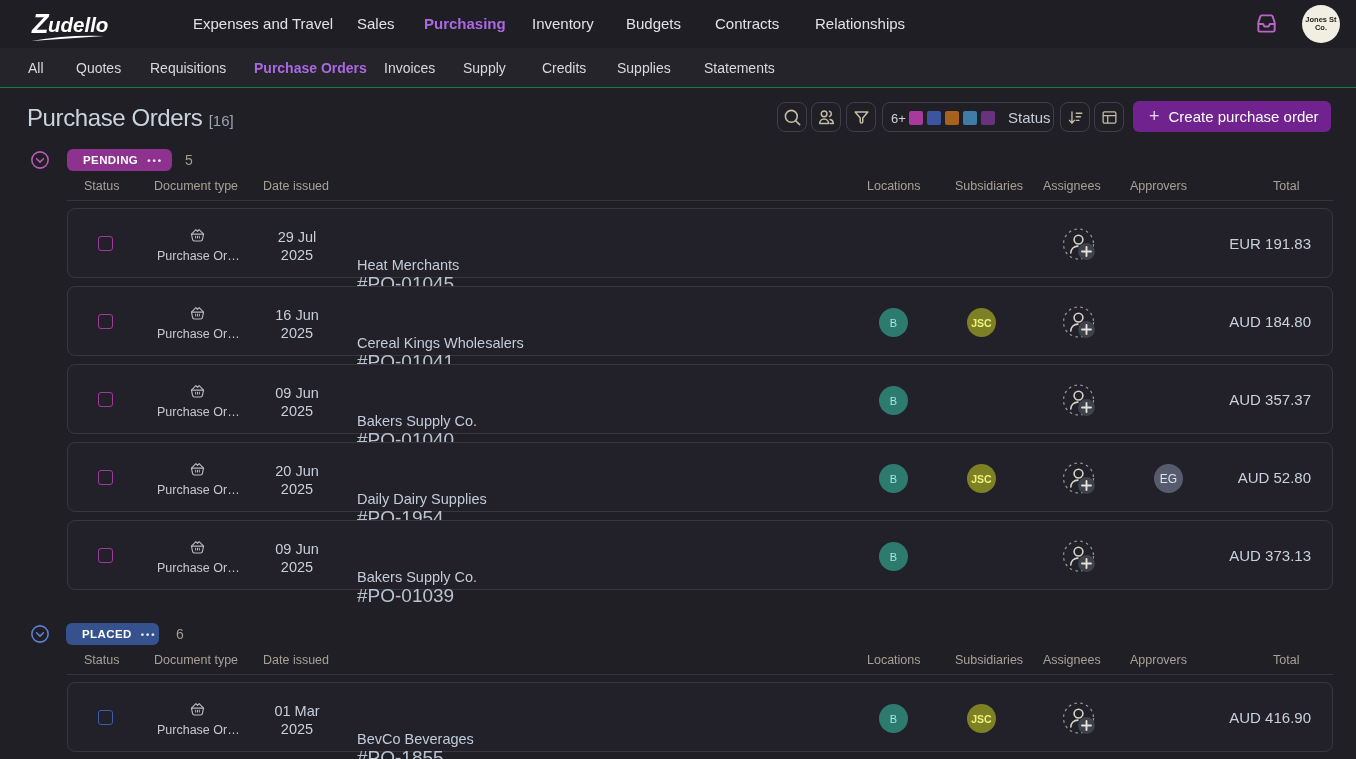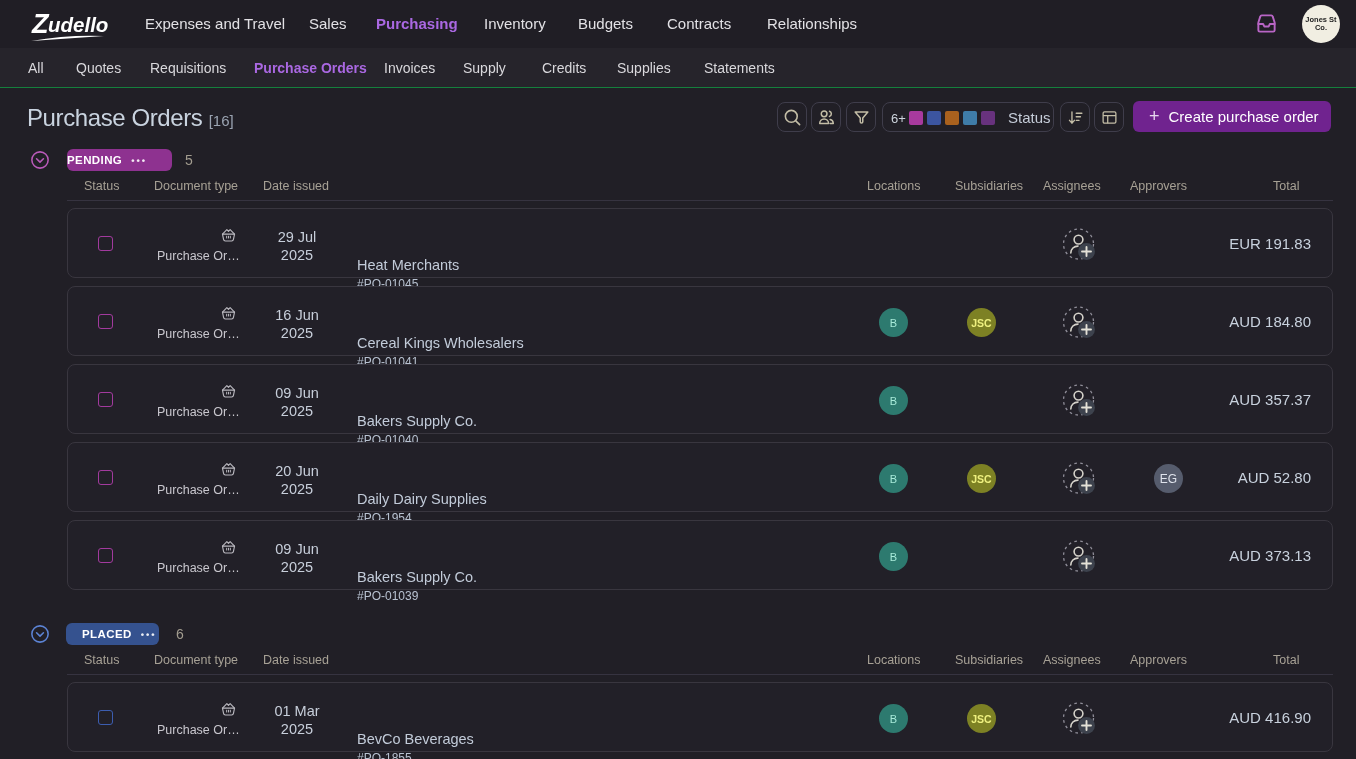--- a/index.html
+++ b/index.html
@@ -1,21 +1,21 @@
 <!DOCTYPE html>
 <html><head>
 <meta charset="utf-8">
 <style>
   * { margin:0; padding:0; box-sizing:border-box; }
   html,body { width:1356px; height:759px; overflow:hidden; background:#211f26; }
   body { font-family:"Liberation Sans", sans-serif; position:relative; }
   .abs { position:absolute; }
   
   #topnav { position:absolute; left:0; top:0; width:1356px; height:48px; background:#201e25; }
-  #topnav .link { position:absolute; top:0; height:48px; line-height:48px; font-size:15px; color:#e2e1e5; white-space:nowrap; }
+  #topnav .link { position:absolute; top:0; height:48px; line-height:48px; font-size:15px; color:#e2e1e5; white-space:nowrap;margin-left:48px; }
   #topnav .link.active { color:#aa68e2; font-weight:bold; }
   
   #subnav { position:absolute; left:0; top:48px; width:1356px; height:40px; background:#26242b; border-bottom:1px solid #15803d; }
   #subnav .link { position:absolute; top:0; height:40px; line-height:40px; font-size:14px; color:#d9d8dc; white-space:nowrap; }
   #subnav .link.active { color:#aa68e2; font-weight:bold; }
   
   #title { position:absolute; left:27px; top:105px; font-size:24px; letter-spacing:-0.4px; line-height:26px; color:#c9d3df; }
   #title .count { font-size:15px; letter-spacing:0; color:#9aa3b1; }
   
   .iconbtn { position:absolute; top:102px; width:30px; height:30px; border:1px solid #3f3d4b; border-radius:8px; display:flex; align-items:center; justify-content:center; }
@@ -25,25 +25,25 @@
   
   .badge { position:absolute; height:22px; border-radius:6px; color:#fff; font-size:11.5px; font-weight:bold; letter-spacing:.4px; display:flex; align-items:center; }
   .badge .dots { margin-left:9px; letter-spacing:2px; font-weight:bold; opacity:.9; font-size:9.5px; }
   .scount { position:absolute; font-size:14px; color:#a29c8f; }
   .hdr { position:absolute; font-size:12.5px; color:#a7a195; white-space:nowrap; }
   .hline { position:absolute; left:67px; width:1266px; height:1px; background:#363340; }
   
   .card { position:absolute; left:67px; width:1266px; height:70px; background:#222028; border:1px solid #39363f; border-radius:8px; }
   .cb { position:absolute; left:30px; top:27px; width:15px; height:15px; border:1.5px solid #a23a9e; border-radius:3px; }
   .cb.blue { border-color:#3c5db0; }
-  .doctype { position:absolute; left:89px; top:19px; width:80px; text-align:right; }
+  .doctype { position:absolute; left:89px; top:19px; width:80px; text-align:center; }
   .doctype .lbl { margin-top:2px; font-size:12.5px; color:#c9c7ce; white-space:nowrap; }
   .dateissued { position:absolute; left:179px; top:20px; width:100px; text-align:center; font-size:14.5px; line-height:17.5px; color:#c7ceda; }
   .vendor { position:absolute; left:289px; top:20px; font-size:14.5px; line-height:17.5px; color:#c2cbd9;margin-top:28px; }
-  .vendor .po { font-size:12px; color:#b8c2d1; }
+  .vendor .po { font-size:19px; color:#b8c2d1; }
   .circ { position:absolute; margin-top:1px; width:29px; height:29px; border-radius:50%; display:flex; align-items:center; justify-content:center; font-size:11px; }
   .total { position:absolute; right:21px; top:26px; font-size:15px; color:#c8d1dd; }
 </style>
 </head>
 <body>
   <div id="topnav">
     <svg class="abs" style="left:30px;top:7px" width="84" height="36" viewBox="0 0 84 36">
       <text x="2" y="26" font-family="Liberation Sans" font-size="27" font-weight="bold" font-style="italic" fill="#fff">Z</text>
       <text x="18" y="25" font-family="Liberation Sans" font-size="20.5" font-weight="bold" font-style="italic" fill="#fff">udello</text>
       <path d="M1 34 Q 38 27.5 74 29 Q 38 31.5 1 34 Z" fill="#fff"></path>
@@ -113,21 +113,21 @@
       <rect x="3" y="4" width="18" height="16" rx="2"></rect>
       <path d="M3 9.5 h18 M9.5 9.5 V20"></path>
     </svg>
   </div>
   <div id="createbtn"><span style="font-size:18px;font-weight:400;margin-right:9px;color:#e6d6ee">+</span>Create purchase order</div>
 
   <svg class="abs" style="left:31px;top:151px" width="18" height="18" viewBox="0 0 21 21" fill="none" stroke="#b95ab9" stroke-width="1.8" stroke-linecap="round" stroke-linejoin="round">
     <circle cx="10.5" cy="10.5" r="9.5"></circle>
     <path d="M6.5 9 l4 4 4-4"></path>
   </svg>
-  <div class="badge" style="left:67px;top:149px;width:105px;background:#8e3290;">PENDING<span class="dots">•••</span></div>
+  <div class="badge" style="left:67px;top:149px;width:105px;background:#8e3290;padding-left:16px">PENDING<span class="dots">•••</span></div>
   <div class="scount" style="left:185px;top:152px">5</div>
   <div class="hdr" style="left:84px;top:179px">Status</div>
   <div class="hdr" style="left:154px;top:179px">Document type</div>
   <div class="hdr" style="left:263px;top:179px">Date issued</div>
   <div class="hdr" style="left:867px;top:179px">Locations</div>
   <div class="hdr" style="left:955px;top:179px">Subsidiaries</div>
   <div class="hdr" style="left:1043px;top:179px">Assignees</div>
   <div class="hdr" style="left:1130px;top:179px">Approvers</div>
   <div class="hdr" style="left:1273px;top:179px">Total</div>
   <div class="hline" style="top:200px"></div>

